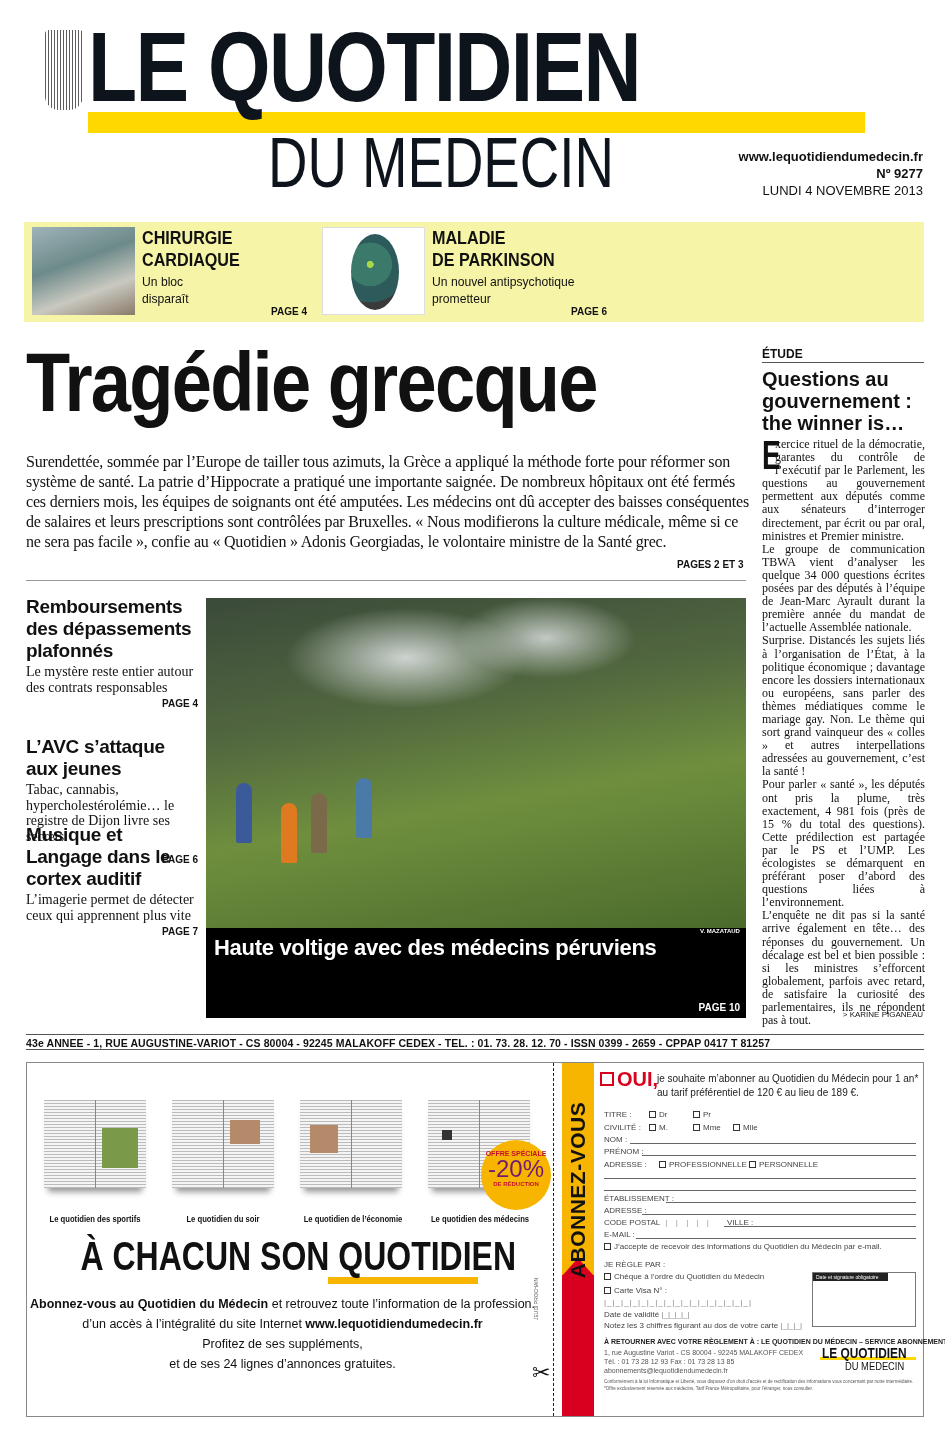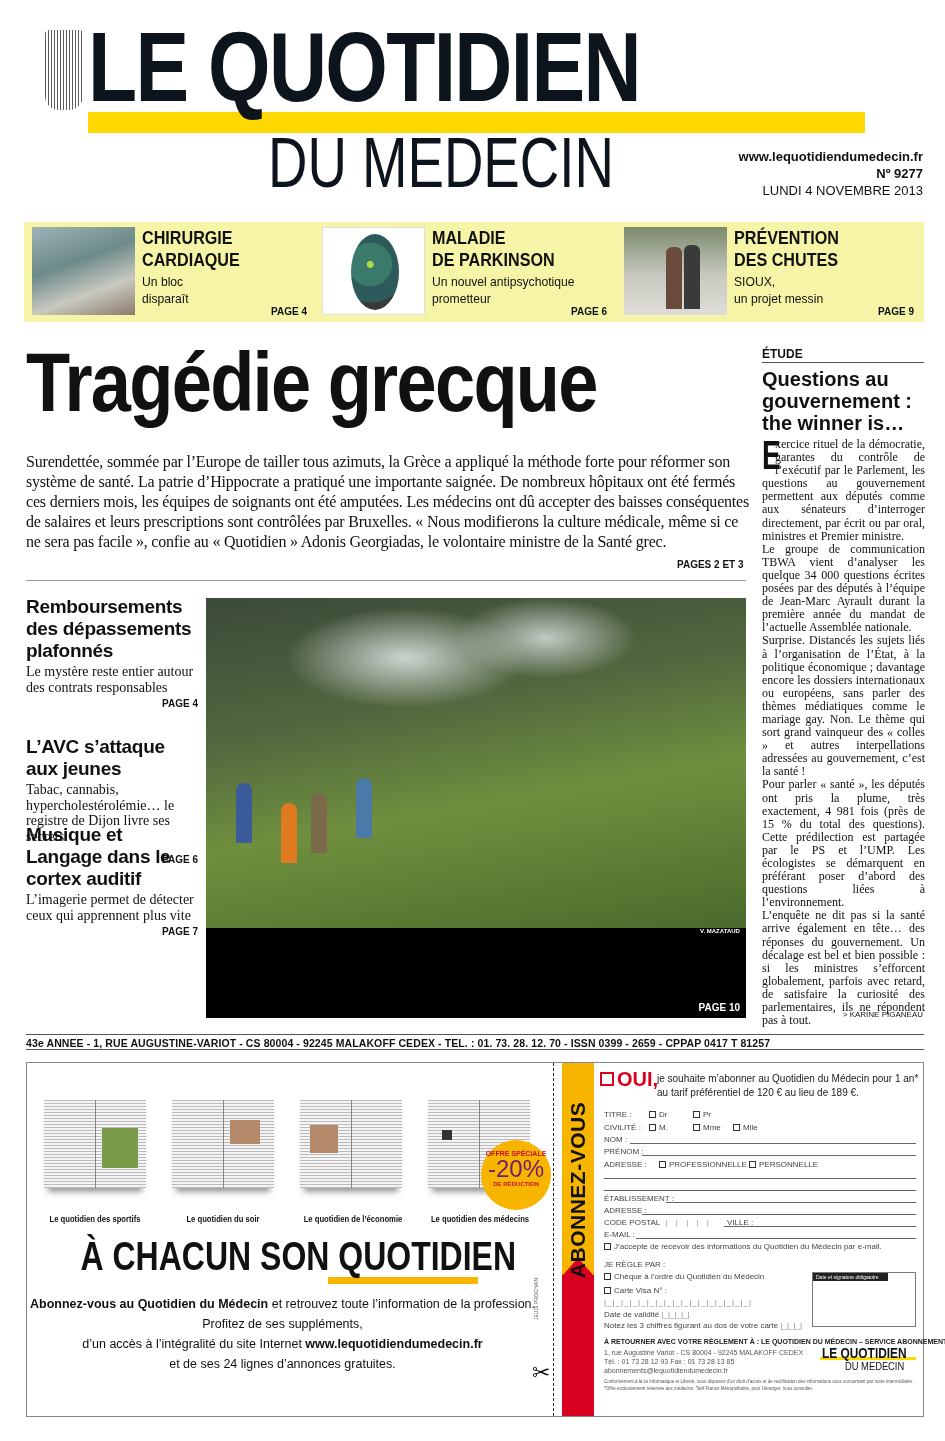--- a/index.html
+++ b/index.html
@@ -120,35 +120,20 @@
     <div class="h">
         <div>MALADIE</div>
         <div>DE PARKINSON</div>
       </div>
     <div class="s">
         <div>Un nouvel antipsychotique</div>
         <div>prometteur</div>
       </div>
     <div class="p">PAGE 6</div>
   </div>
-  <div class="teaser" style="left:600px;width:290px">
-    <div class="img" style="background:linear-gradient(180deg,#7a8a6a,#c8c8c0 55%,#e0ddd8)">
-        <div style="position:absolute;left:42px;top:20px;width:16px;height:62px;background:#6a4a3a;border-radius:6px 6px 0 0"></div>
-        <div style="position:absolute;left:60px;top:18px;width:16px;height:64px;background:#3a3a3a;border-radius:6px 6px 0 0"></div>
-      </div>
-    <div class="h">
-        <div>PRÉVENTION</div>
-        <div>DES CHUTES</div>
-      </div>
-    <div class="s">
-        <div>SIOUX,</div>
-        <div>un projet messin</div>
-      </div>
-    <div class="p">PAGE 9</div>
-  </div>
 </div>
 
 <div class="abs" id="headline">Tragédie grecque</div>
 <div class="abs" id="lead">Surendettée, sommée par l’Europe de tailler tous azimuts, la Grèce a appliqué la méthode forte pour réformer son système de santé. La patrie d’Hippocrate a pratiqué une importante saignée. De nombreux hôpitaux ont été fermés ces derniers mois, les équipes de soignants ont été amputées. Les médecins ont dû accepter des baisses conséquentes de salaires et leurs prescriptions sont contrôlées par Bruxelles. « Nous modifierons la culture médicale, même si ce ne sera pas facile », confie au « Quotidien » Adonis Georgiadas, le volontaire ministre de la Santé grec.</div>
 <div class="abs" id="lead-page">PAGES 2 ET 3</div>
 <div class="abs" id="rule1"></div>
 
 <div class="lart" style="top:596px">
   <div class="h">Remboursements des dépassements plafonnés</div>
   <div class="s">Le mystère reste entier autour des contrats responsables</div>
@@ -165,20 +150,21 @@
   <div class="p">PAGE 7</div>
 </div>
 
 <div class="abs" id="photo">
   <div class="fig" style="left:30px;top:185px;background:#3a5a9a"></div>
   <div class="fig" style="left:75px;top:205px;background:#e07a20"></div>
   <div class="fig" style="left:105px;top:195px;background:#7a6a4a"></div>
   <div class="fig" style="left:150px;top:180px;background:#4a7aa8"></div>
 </div>
 <div class="abs" id="caption">
+  <div id="cap-h">Haute voltige avec des médecins péruviens</div>
   <div id="cap-p">PAGE 10</div>
 </div>
 <div class="abs" id="credit">V. MAZATAUD</div>
 
 <div class="abs" id="etude">ÉTUDE</div>
 <div class="abs" id="etude-rule"></div>
 <div class="abs" id="rhead">Questions au gouvernement : the winner is…</div>
 <div class="abs" id="rbody">
   <span id="dropcap">E</span>
   <p>xercice rituel de la démocratie, garantes du contrôle de l’exécutif par le Parlement, les questions au gouvernement permettent aux députés comme aux sénateurs d’interroger directement, par écrit ou par oral, ministres et Premier ministre.</p>
@@ -214,22 +200,22 @@
 <div class="plabel" style="left:415px">Le quotidien des médecins</div>
 <div class="abs" id="offer">
   <div class="a">OFFRE SPÉCIALE</div>
   <div class="b">-20%</div>
   <div class="c">DE RÉDUCTION</div>
 </div>
 <div class="abs" id="slogan-bar"></div>
 <div class="abs" id="slogan">À CHACUN SON QUOTIDIEN</div>
 <div class="abs" id="promo">
   <div><b>Abonnez-vous au Quotidien du Médecin</b><span> et retrouvez toute l’information de la profession.</span></div>
+  <div><span>d’un accès à l’intégralité du site Internet </span><b>www.lequotidiendumedecin.fr</b></div>
   <div>Profitez de ses suppléments,</div>
-  <div><span>d’un accès à l’intégralité du site Internet </span><b>www.lequotidiendumedecin.fr</b></div>
   <div>et de ses 24 lignes d’annonces gratuites.</div>
 </div>
 
 <div class="abs" id="dash"></div>
 <div class="abs" id="strip"></div>
 <div class="abs" id="strip-red"></div>
 <div class="abs" id="strip-arrow"></div>
 <div class="abs" id="strip-text">
     <span>ABONNEZ-VOUS</span>
   </div>

